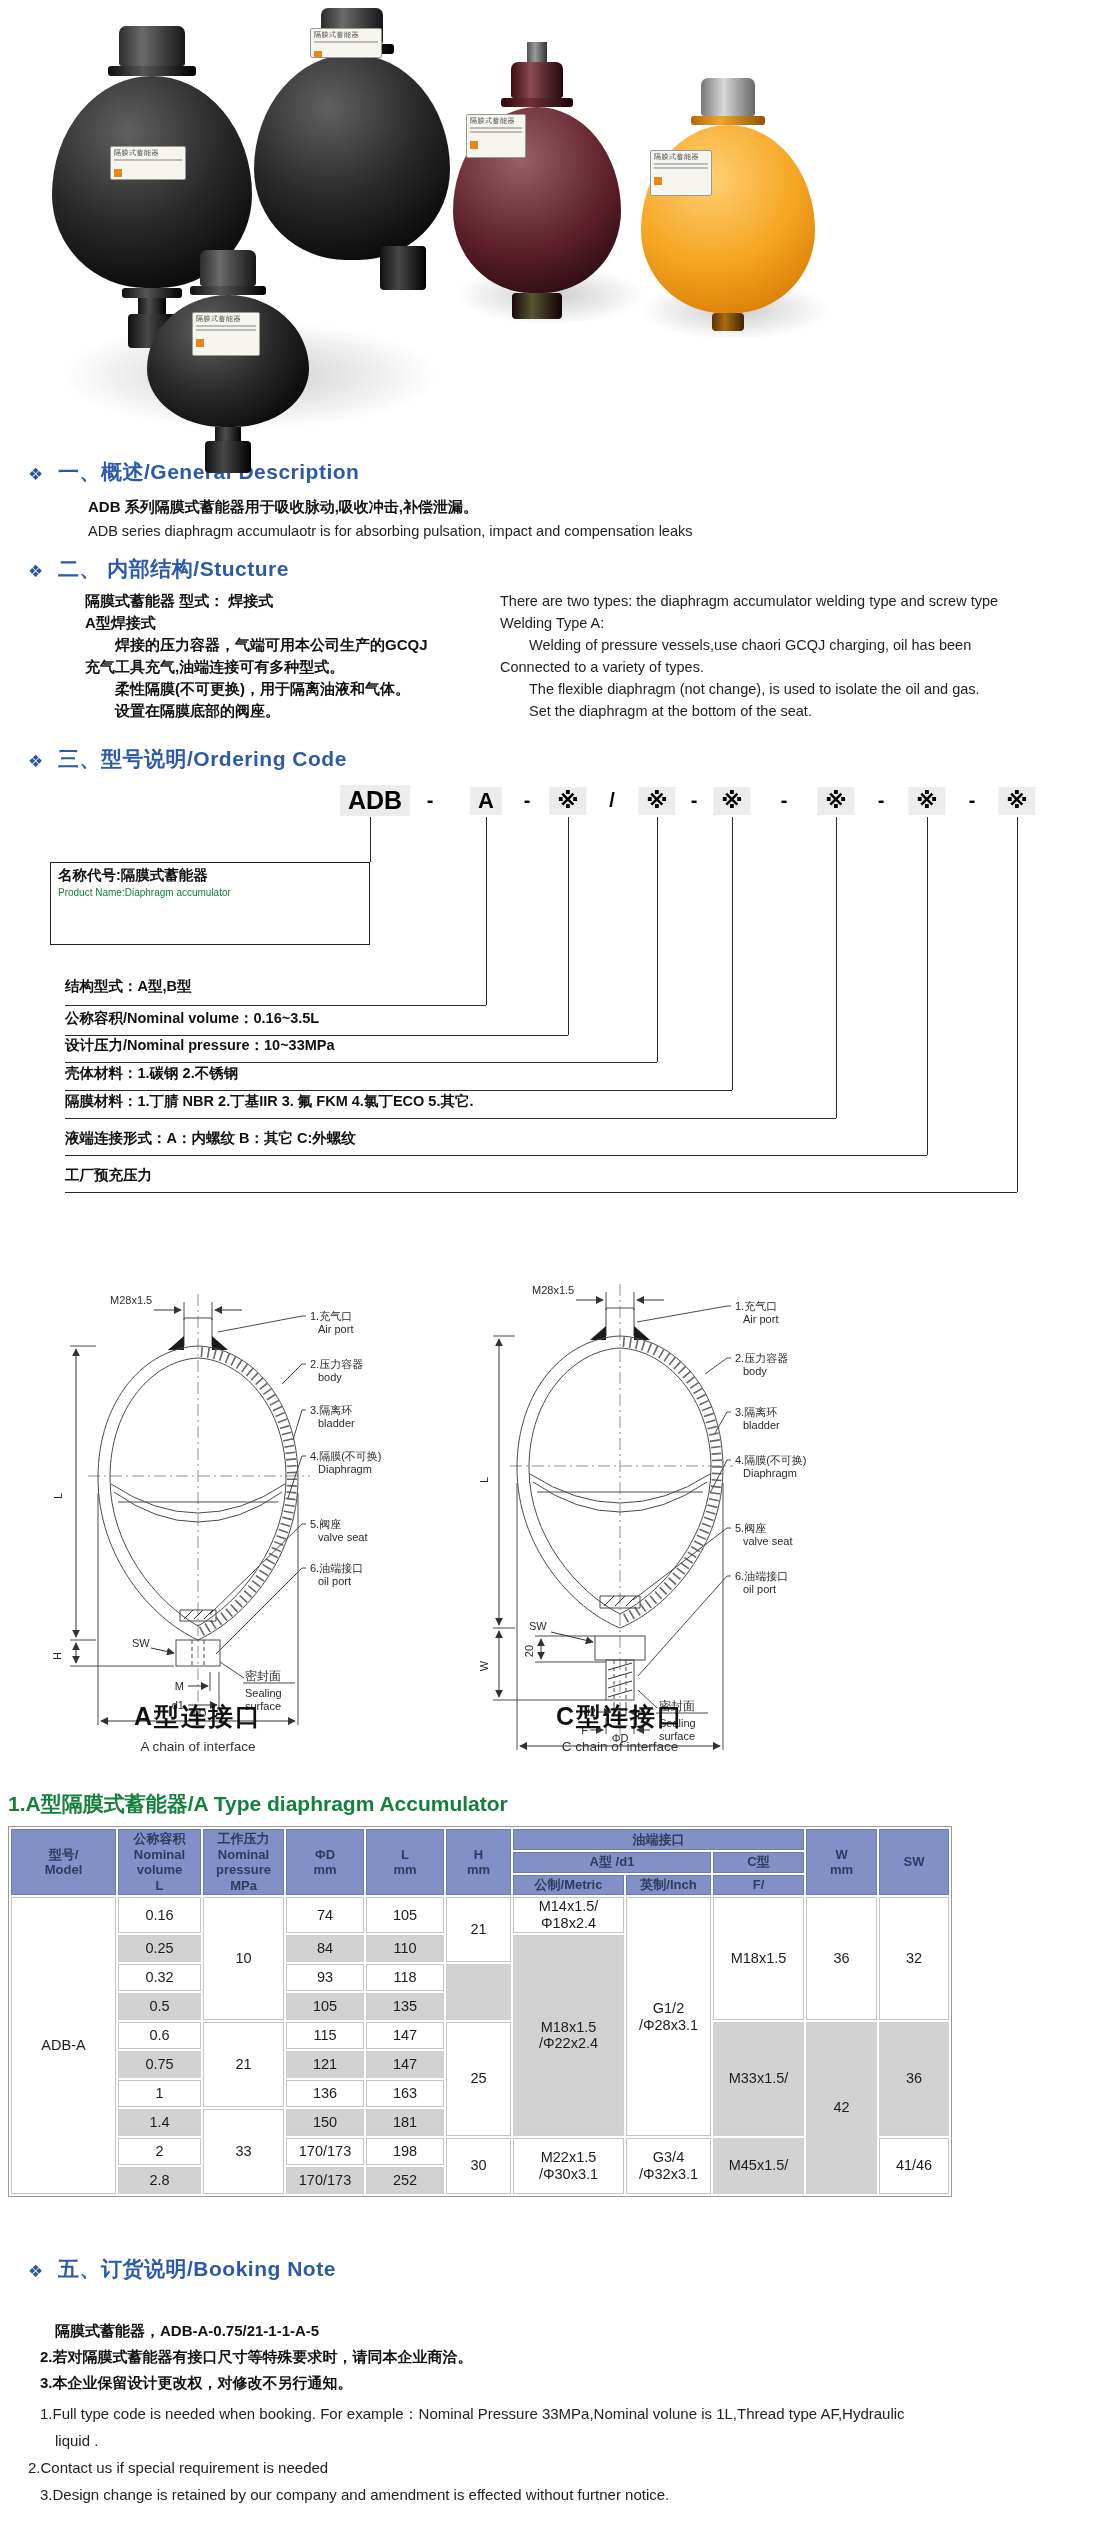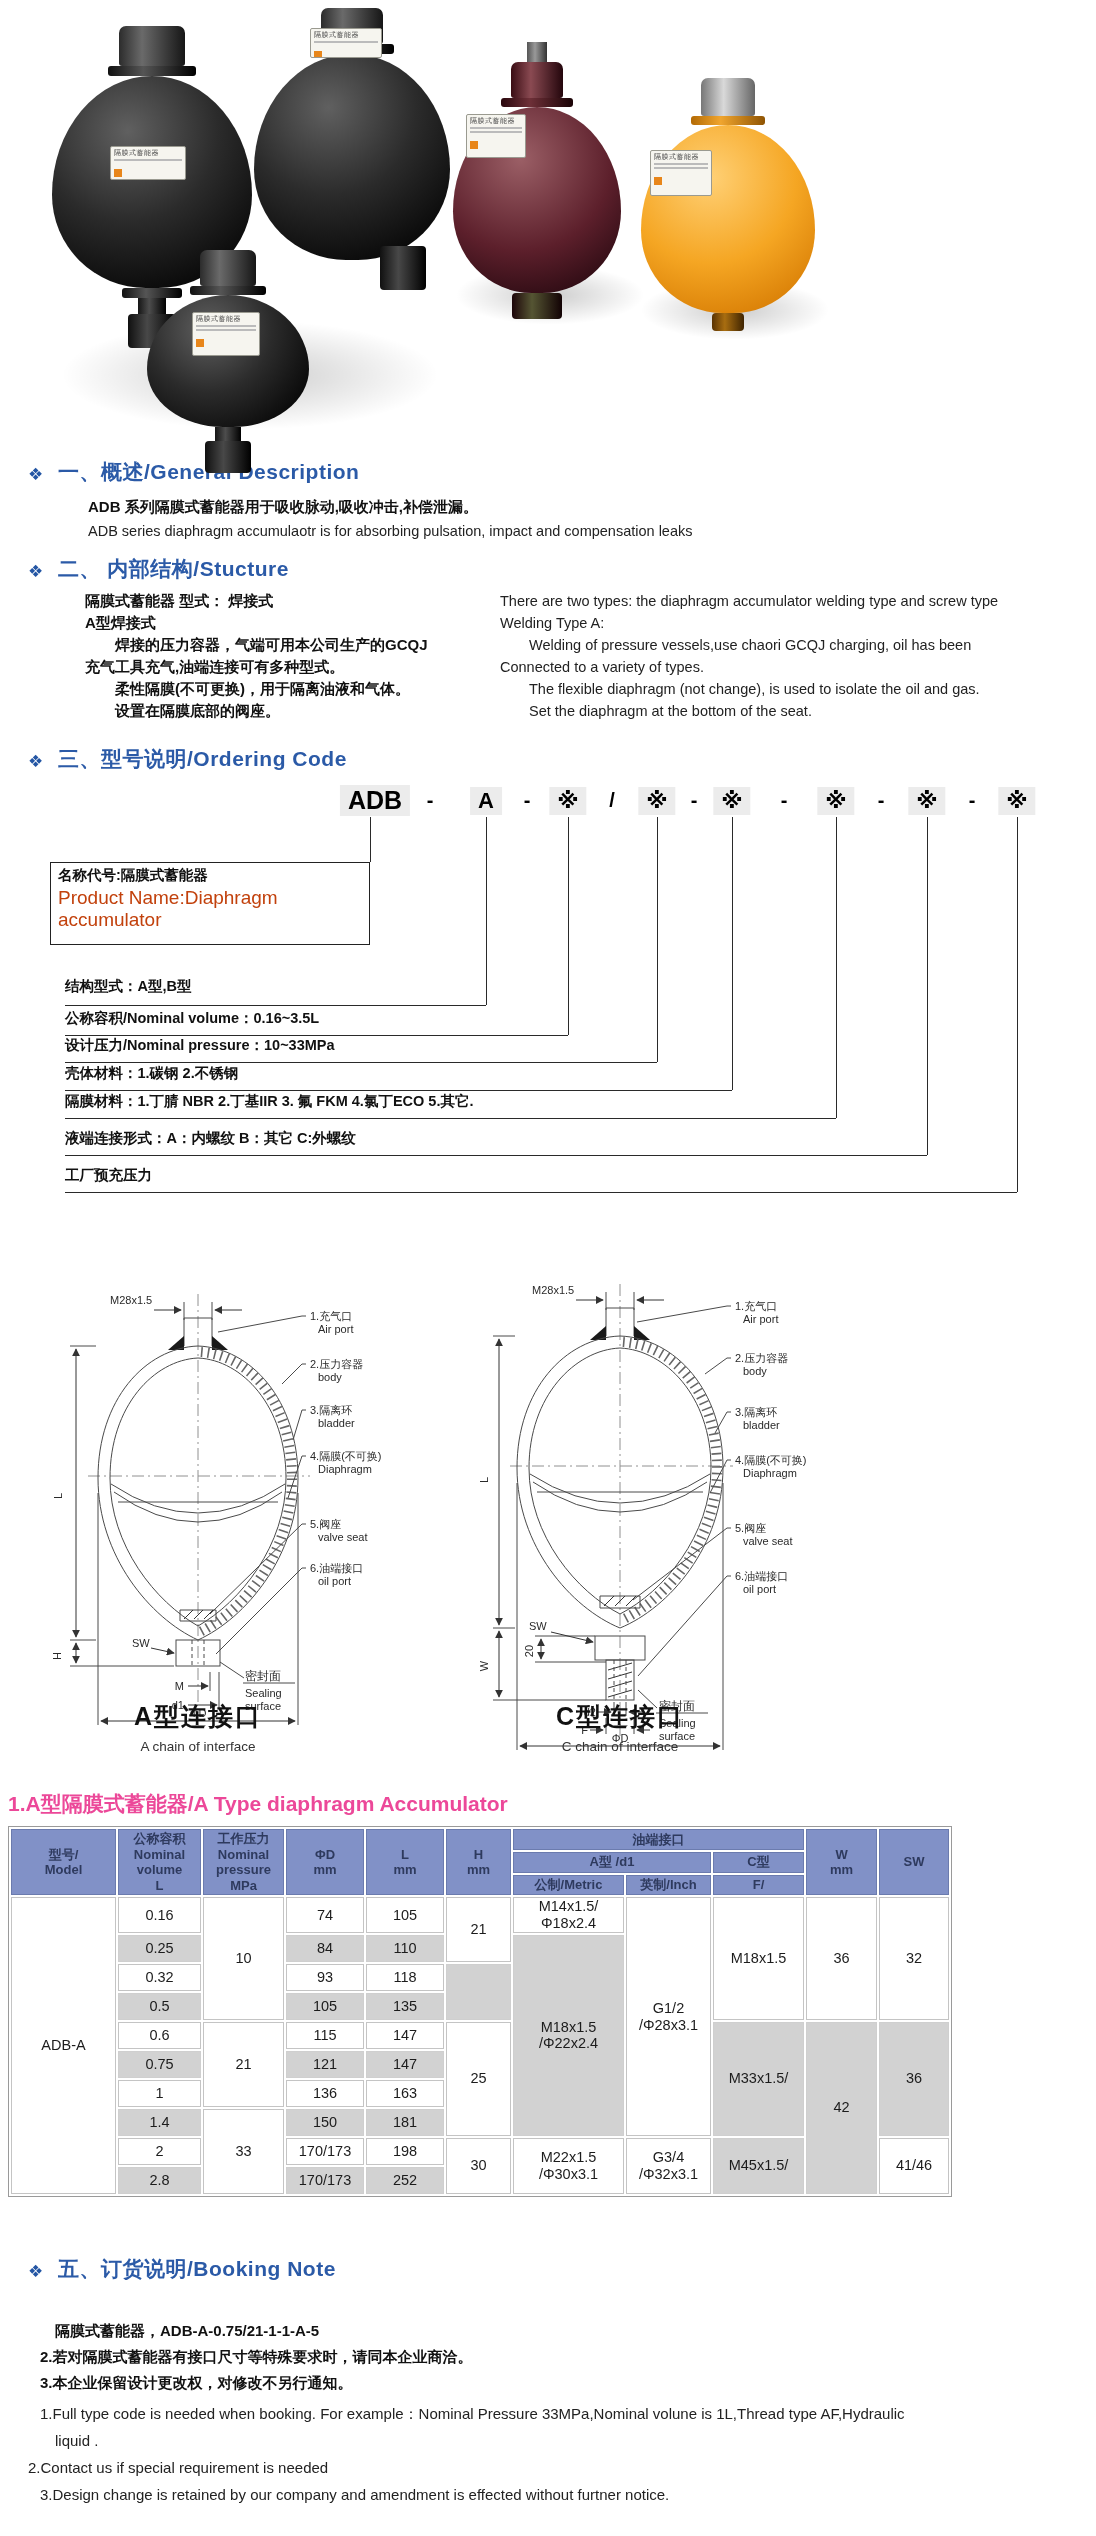--- a/index.html
+++ b/index.html
@@ -30,28 +30,28 @@
   
   .tok{position:absolute;transform:translateX(-50%);background:#ececec;padding:1px 8px;
        font-weight:bold;font-size:22px;color:#000;}
   .tok.big{font-size:25px;}
   .sep{position:absolute;transform:translateX(-50%);font-weight:bold;font-size:20px;color:#000;top:4px;}
   .ovline{position:absolute;width:0;border-left:1.5px solid #2a2a2a;}
   .oline{position:absolute;height:0;border-top:1.5px solid #2a2a2a;}
   .olabel{position:absolute;font-size:14.5px;font-weight:600;color:#111;white-space:nowrap;}
   .obox{position:absolute;border:1.5px solid #222;box-sizing:border-box;padding:3px 7px;}
   .obox .bz{font-size:14.5px;font-weight:600;color:#111;}
-  .obox .be{font-size:19px;color:#c2410c;margin-top:2px;}
+  .obox .be{font-size:10px;color:#15803d;margin-top:2px;}
   
   svg text{font-family:"Liberation Sans","DejaVu Sans",sans-serif;}
   .dcap{position:absolute;text-align:center;}
   .dcap .cz{font-size:25px;font-weight:bold;color:#111;letter-spacing:2px;}
   .dcap .ce{font-size:13.5px;color:#333;margin-top:6px;}
   
-  .tbl-heading{position:absolute;font-size:21px;font-weight:bold;color:#ec4899;white-space:nowrap;}
+  .tbl-heading{position:absolute;font-size:21px;font-weight:bold;color:#15803d;white-space:nowrap;}
   table.dim{border-collapse:separate;border-spacing:2px;background:#fff;border:1px solid #9a9a9a;
             table-layout:fixed;}
   table.dim th{background:#8191c7;color:#2e3a5e;font-weight:bold;font-size:13px;line-height:1.2;
                border:1px solid #6b7bae;text-align:center;vertical-align:middle;white-space:pre-line;
                padding:1px 0;}
   table.dim td{border:1px solid #c4c4c4;font-size:14.5px;color:#1c1c1c;text-align:center;
                vertical-align:middle;white-space:pre-line;height:25px;padding:0 1px;line-height:1.15;}
   table.dim td.g{background:#d2d2d2;border-color:#cfcfcf;}
   
   .bzh{font-size:15px;font-weight:700;color:#111;line-height:26px;white-space:nowrap;}

